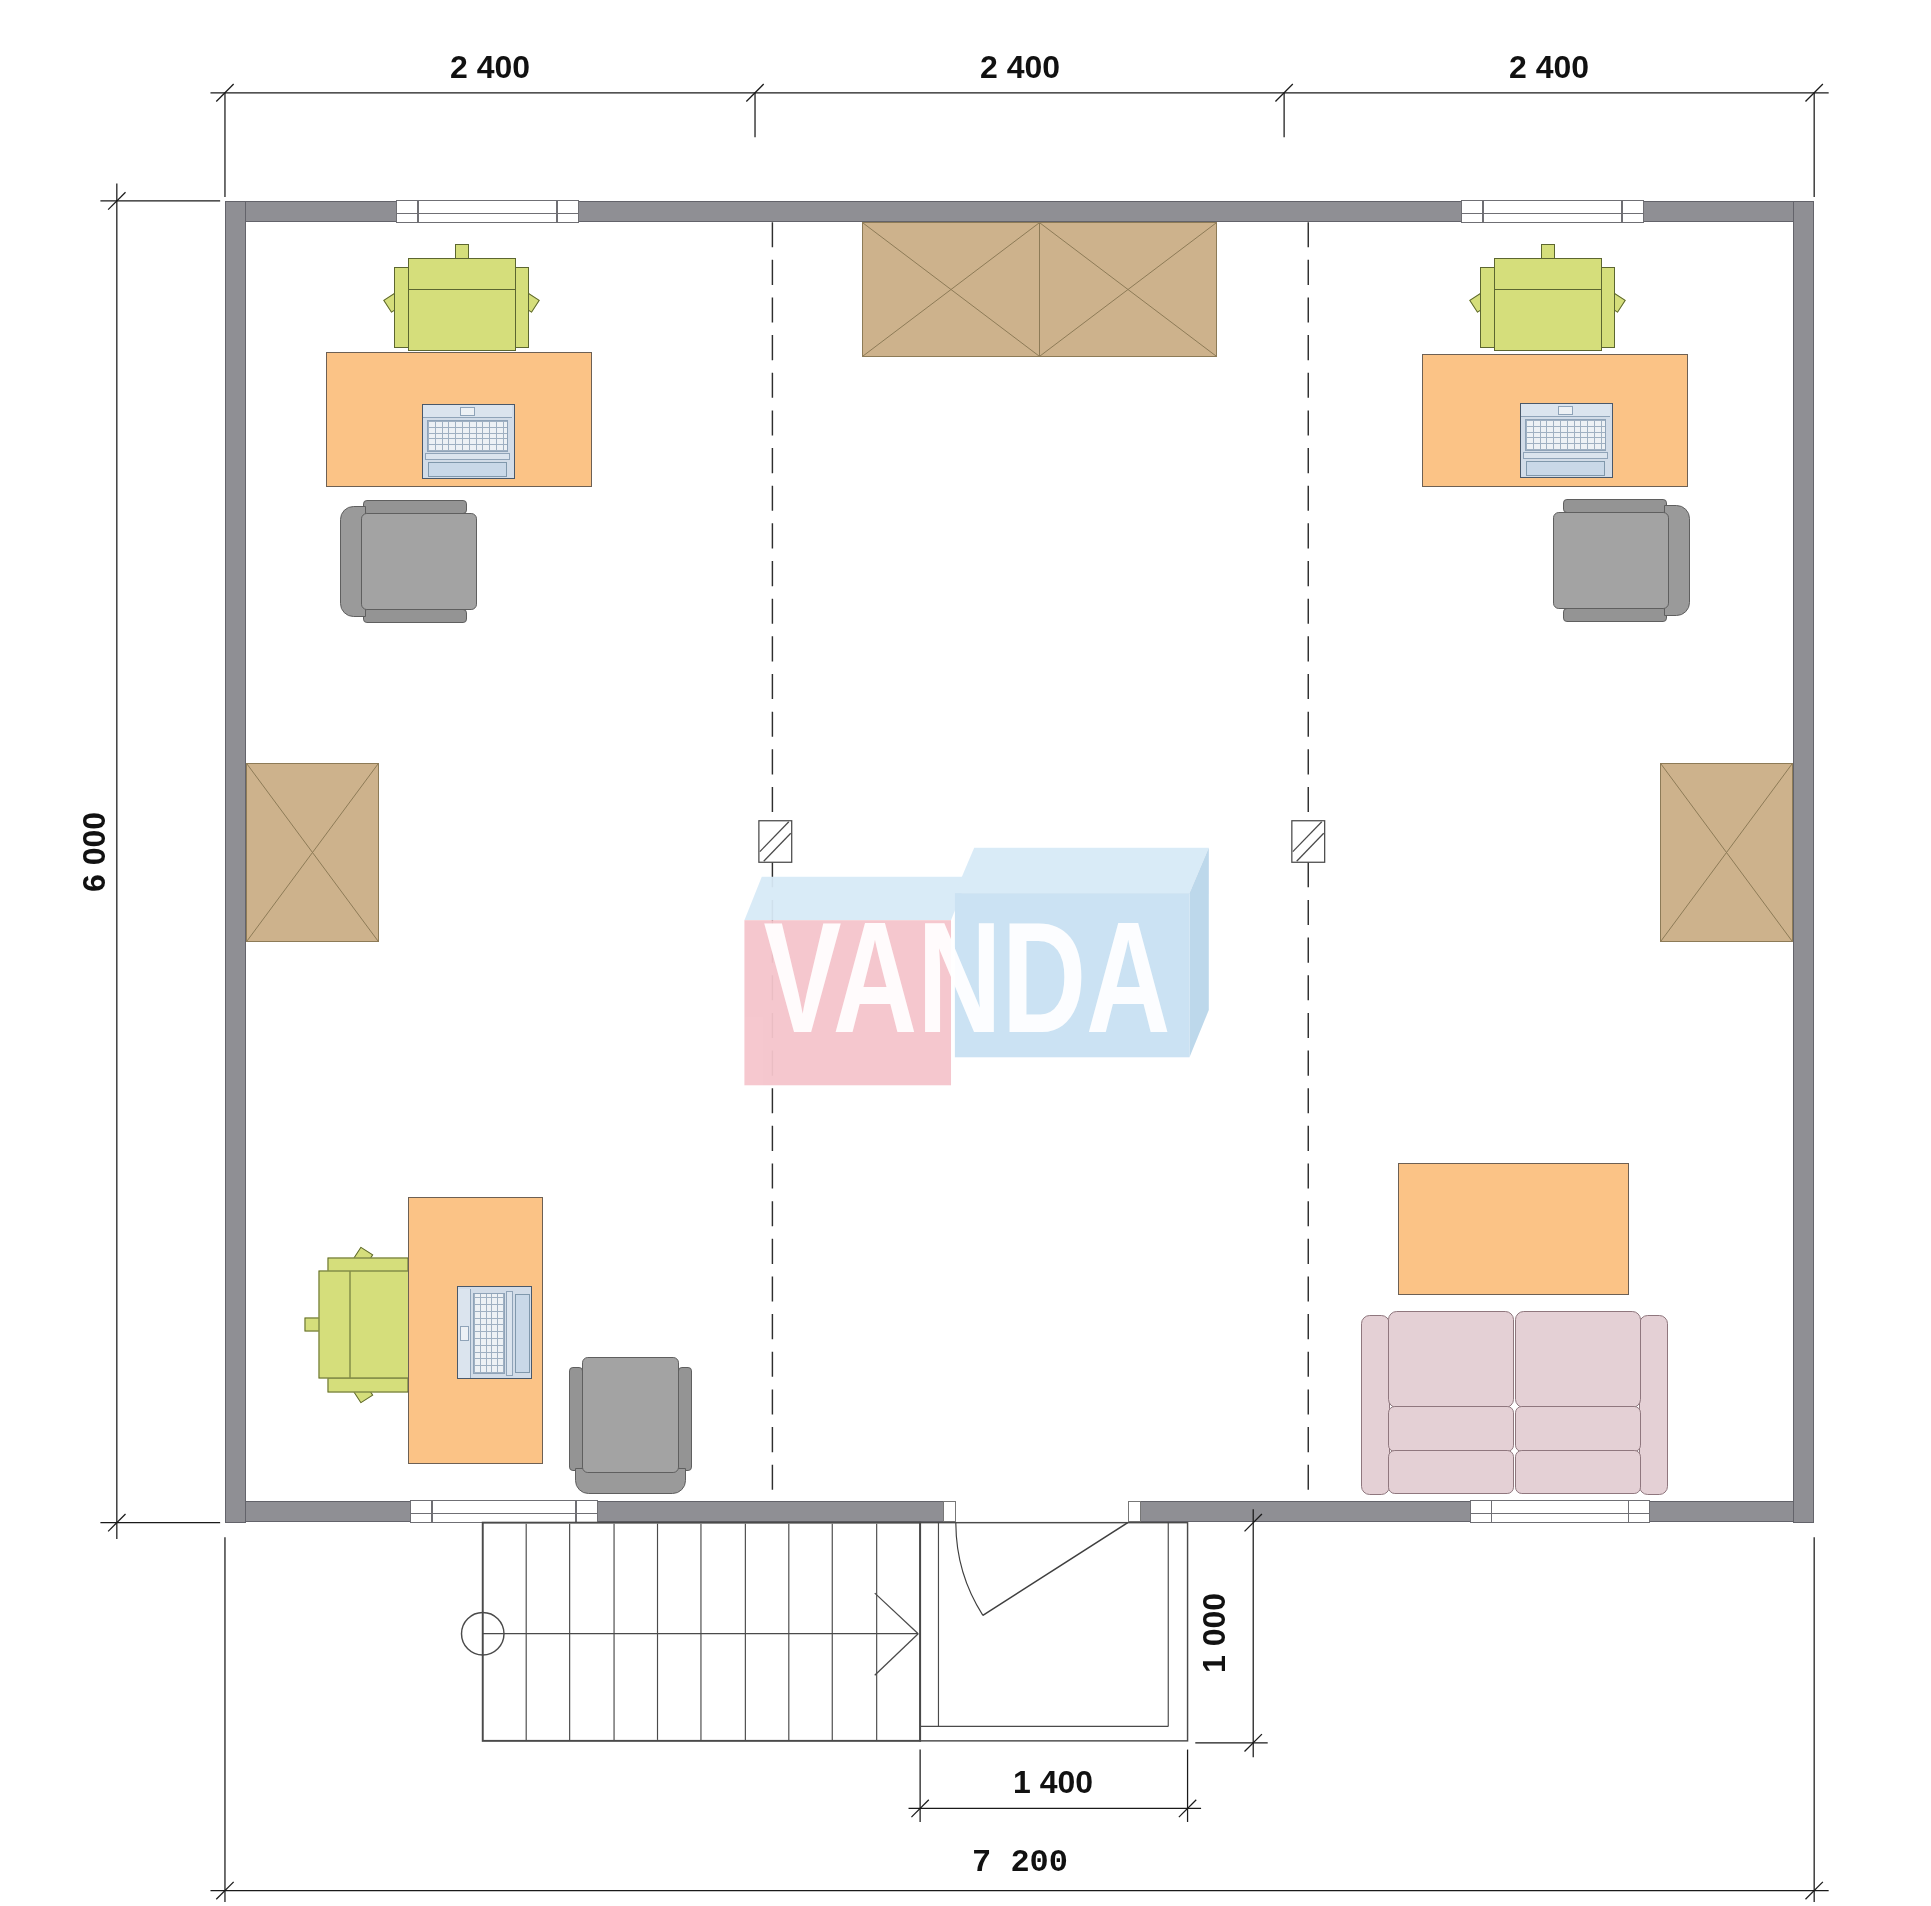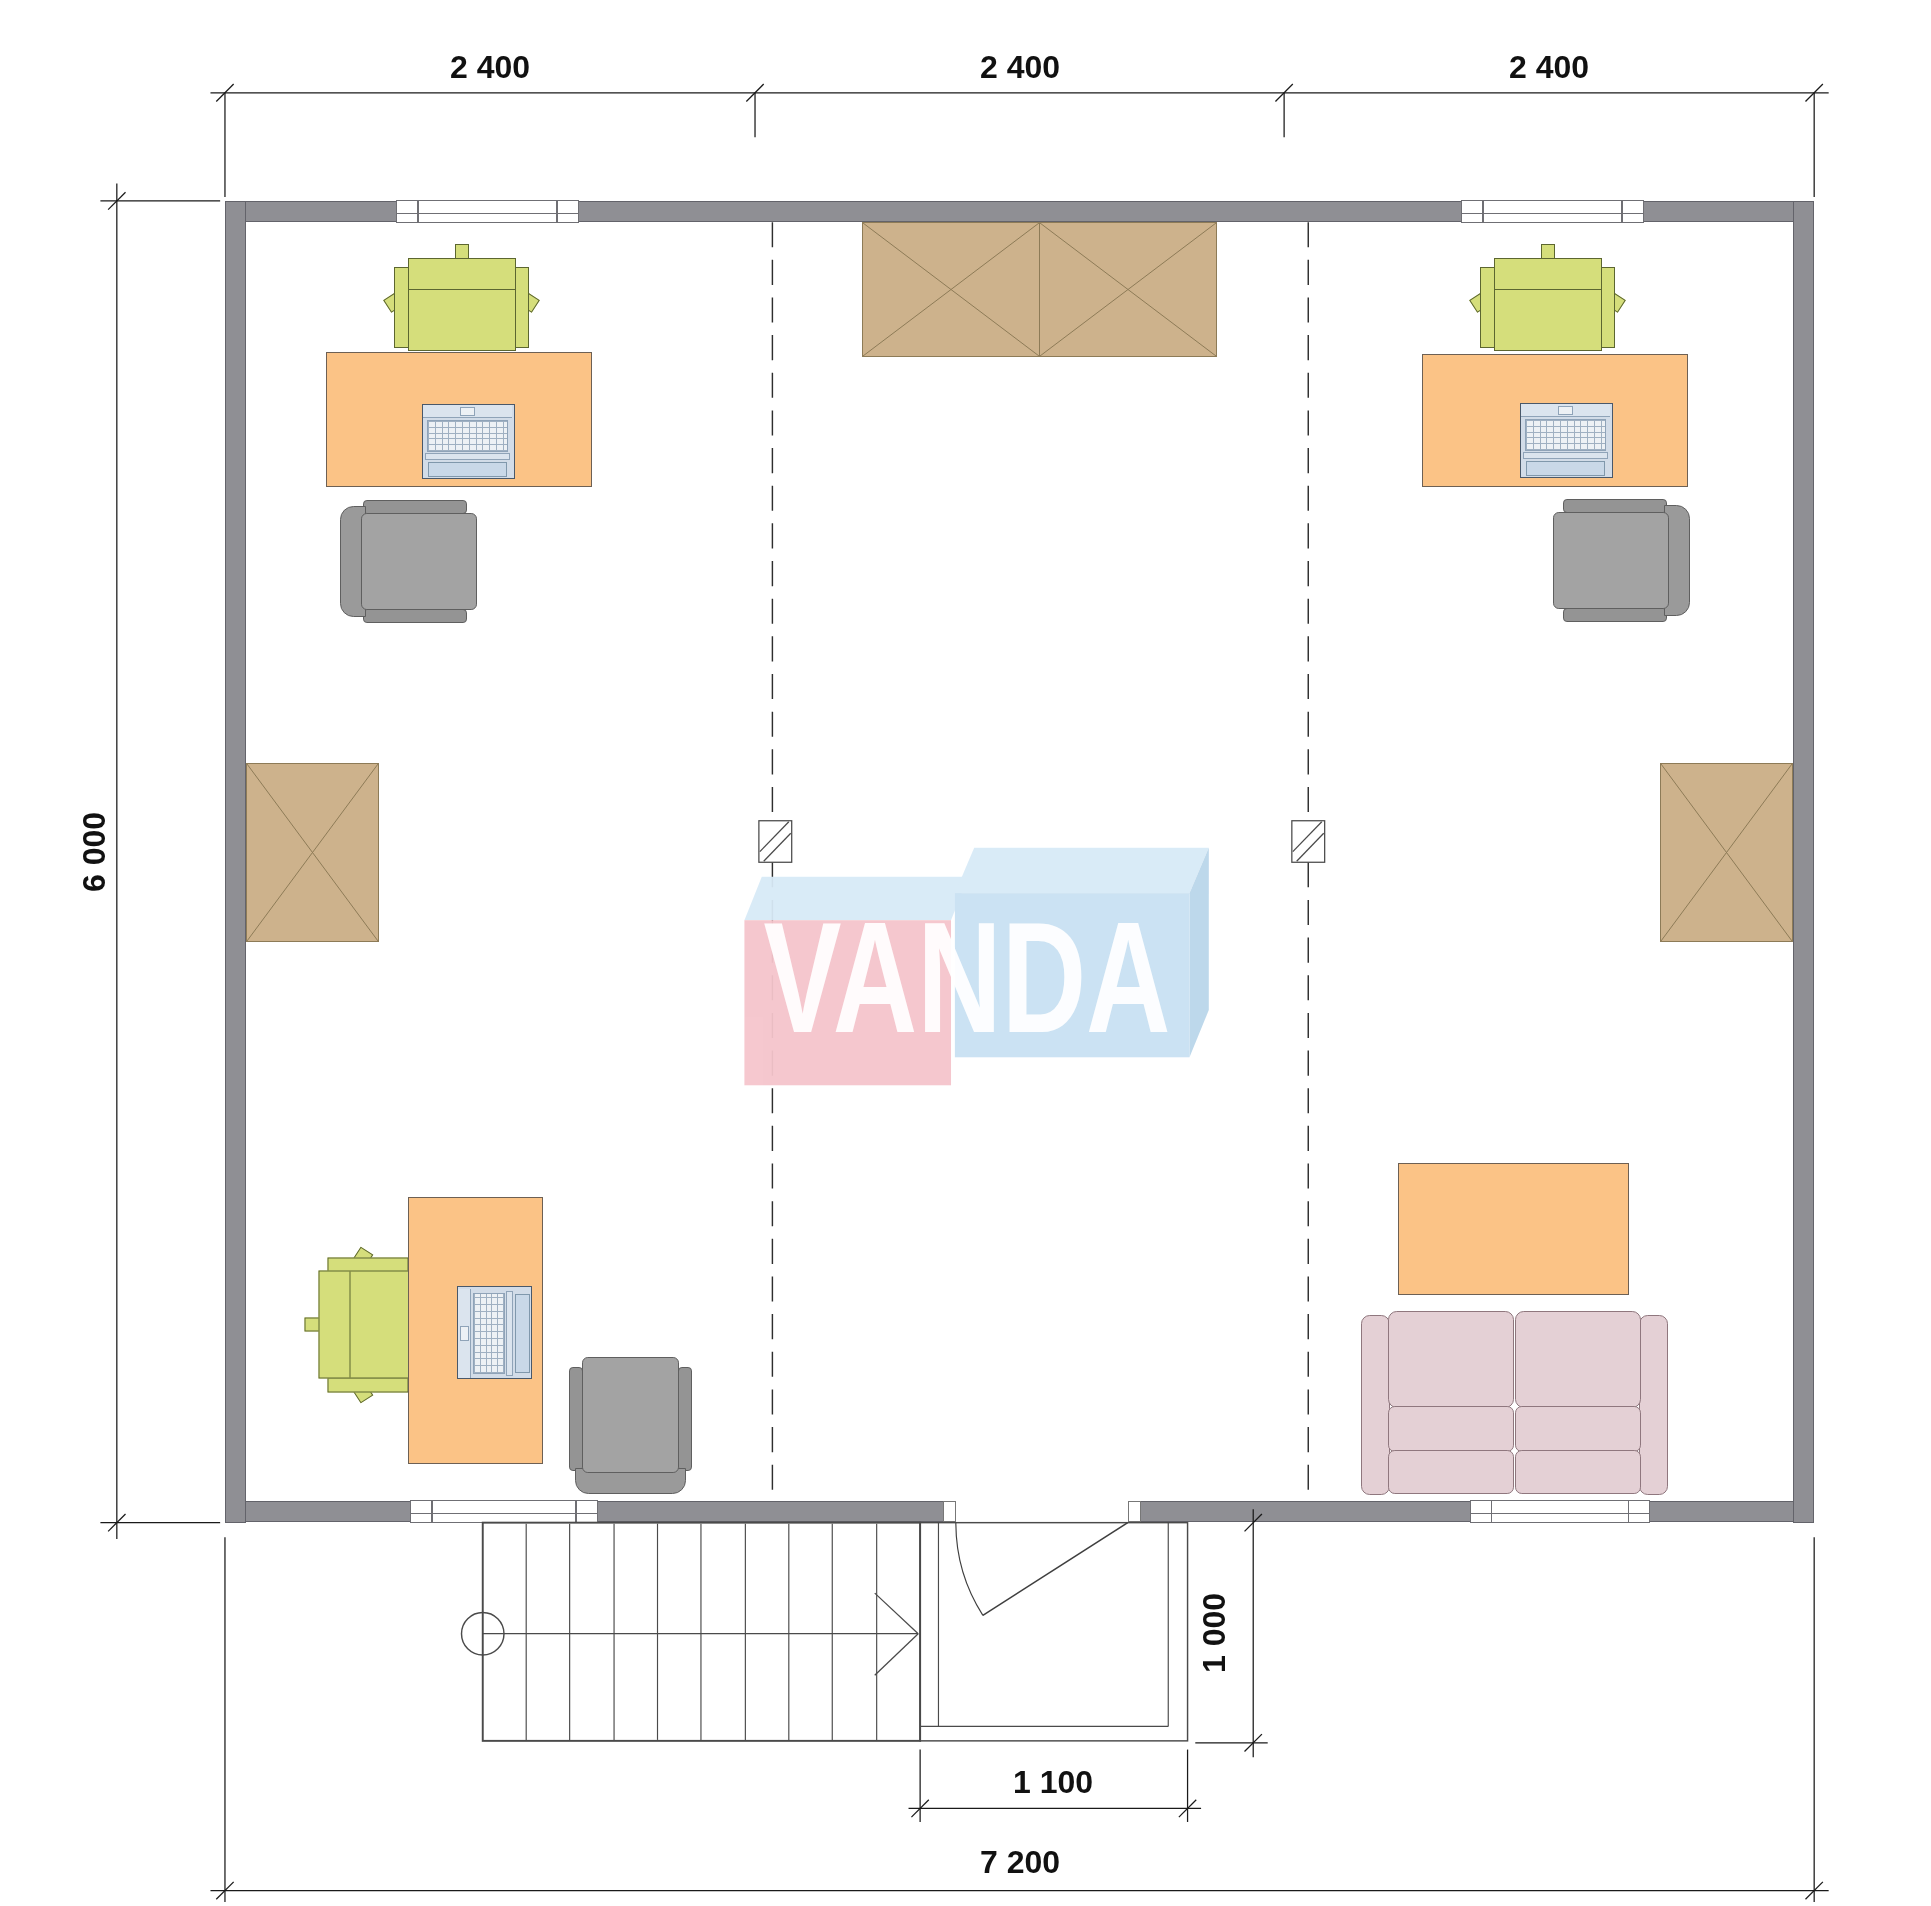--- a/index.html
+++ b/index.html
@@ -288,18 +288,18 @@
     <span class="sofa-part" style="left:27px;top:139px;width:126px;height:44px;border-radius:6.8px;"></span>
     <span class="sofa-part" style="left:154px;top:139px;width:126px;height:44px;border-radius:6.8px;"></span>
   </div>
 
   <div id="wm-text">VANDA</div>
 
   <div class="dim" style="left:490px;top:67px;">2 400</div>
   <div class="dim" style="left:1020px;top:67px;">2 400</div>
   <div class="dim" style="left:1549px;top:67px;">2 400</div>
   <div class="dim vert" style="left:94px;top:852px;">6 000</div>
-  <div class="dim" style="left:1053px;top:1782px;">1 100</div>
+  <div class="dim" style="left:1053px;top:1782px;">1 400</div>
   <div class="dim vert" style="left:1214px;top:1633px;">1 000</div>
-  <div class="dim" style="left:1020px;top:1862px;">7 200</div>
+  <div class="dim" style="left:1020px;top:1862px;font-family:Liberation Mono, monospace;">7 200</div>
 
 </div>
 
 
 </body></html>

